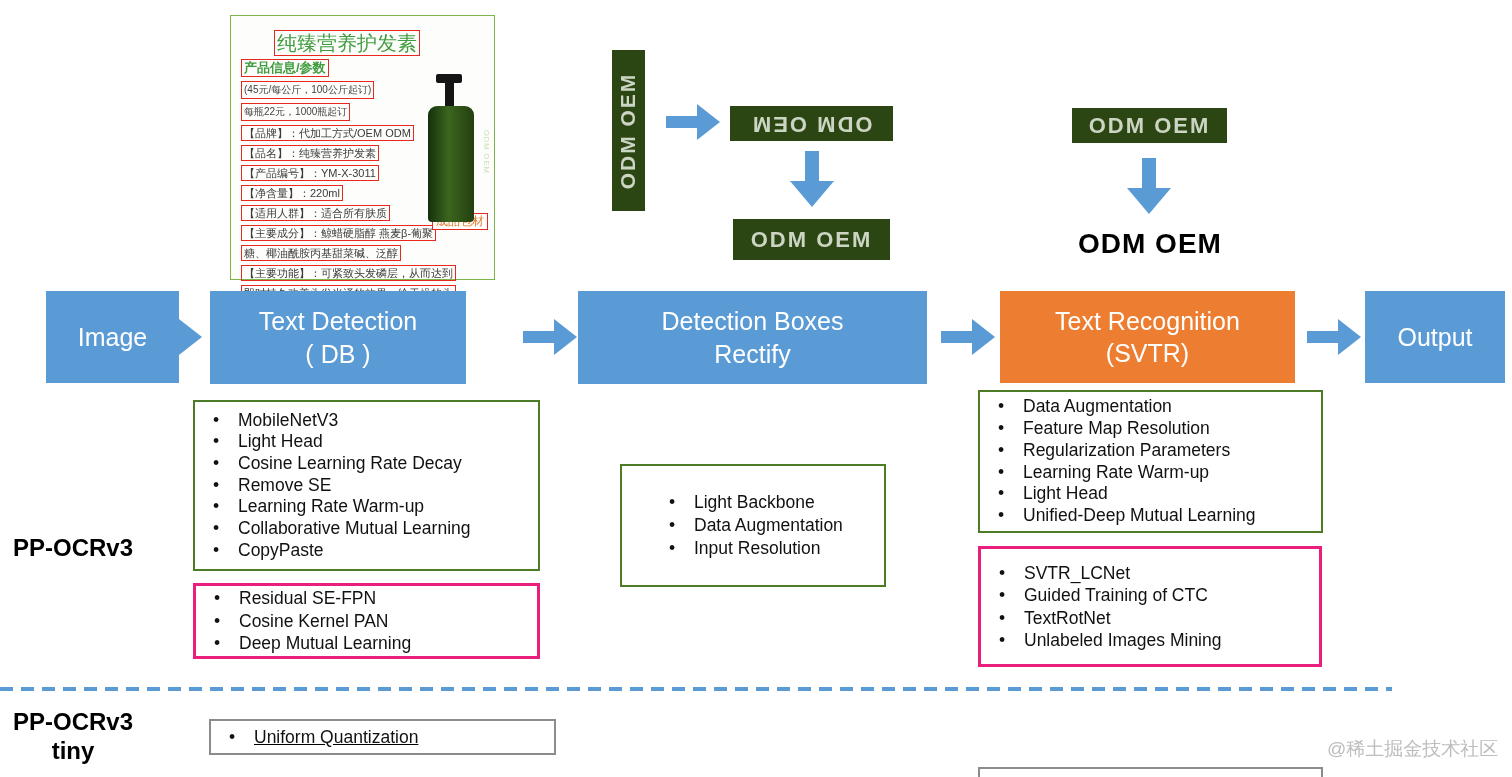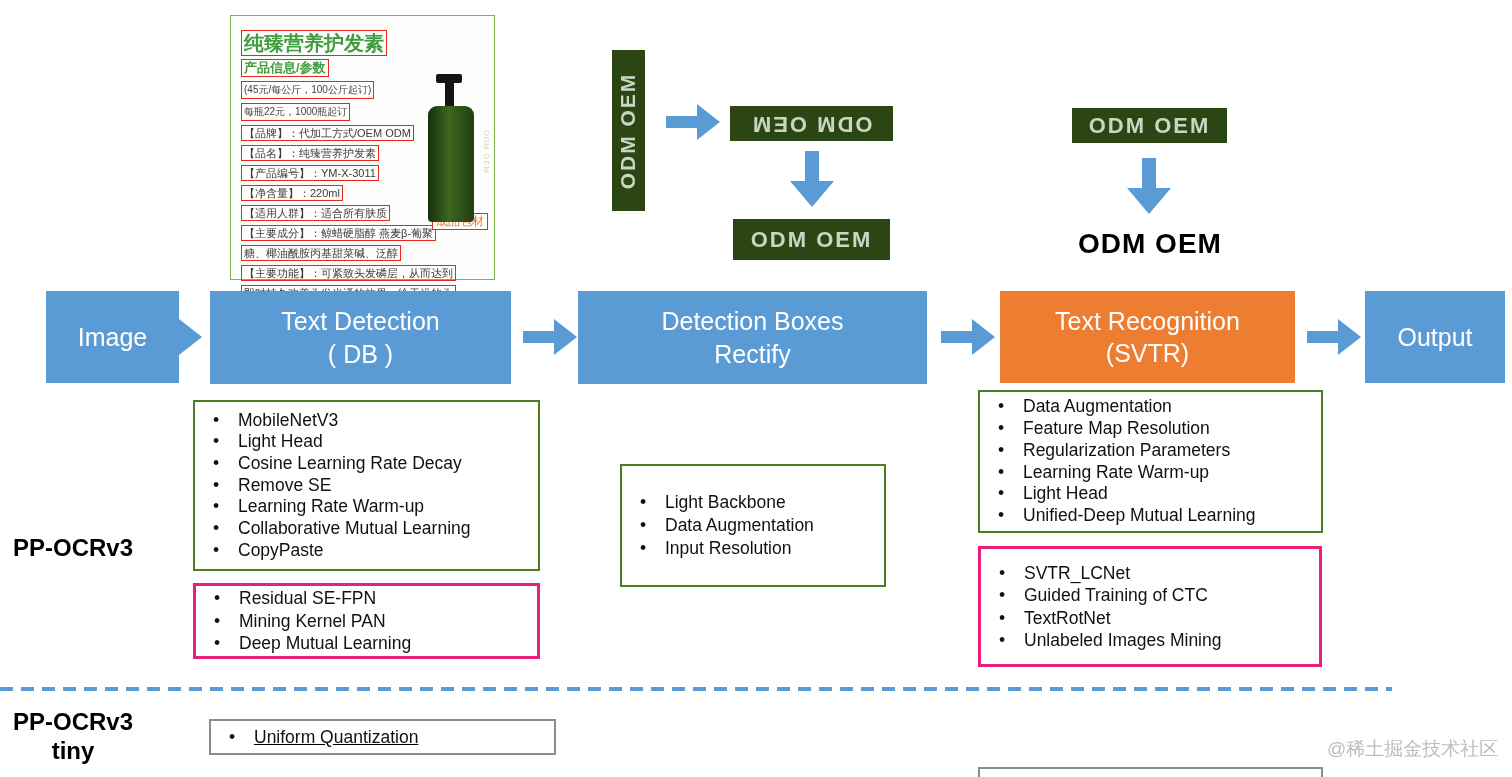--- a/index.html
+++ b/index.html
@@ -27,36 +27,36 @@
   
   .detail-box{position:absolute;background:#fff;display:flex;flex-direction:column;justify-content:center;}
   .b-green{border:2px solid #4e7c26;}
   .b-pink{border:3px solid #EA1E7C;}
   .b-gray{border:2px solid #8c8c8c;}
   .detail-box ul{list-style:none;margin:0;padding:0;}
   .detail-box li{position:relative;padding-left:43px;font-size:17.5px;color:#111;}
   .detail-box li::before{content:"\2022";position:absolute;left:18px;top:0;}
   .lh-a li{line-height:21.7px;}
   .lh-b li{line-height:22.5px;}
-  .lh-c li{line-height:23px;}
+  .lh-c li{line-height:23px;margin-left:29px;}
 
   
   .row-label{position:absolute;font-weight:bold;font-size:24px;color:#000;text-align:center;line-height:29px;}
 
   
   .dash-line{position:absolute;height:4px;
              background:repeating-linear-gradient(90deg,#5B9BD5 0 13px,transparent 13px 21px);}
 
   
   .card{position:absolute;left:230px;top:15px;width:265px;height:265px;background:#fdfdfb;
         border:1px solid #7ab648;box-sizing:border-box;padding:14px 0 0 10px;}
   .card .pline{margin:0 0 2px 0;}
   .card .pline span{display:inline-block;border:1px solid #e8281e;padding:0 2px;
                     font-size:11px;line-height:14px;color:#3a3a3a;white-space:nowrap;}
-  .card .pline.title span{font-size:20px;line-height:24px;font-weight:bold;color:#3f9c3f;}
+  .card .pline.title span{font-size:20px;line-height:24px;font-weight:normal;color:#3f9c3f;margin-left:33px;}
   .card .pline.subtitle span{font-size:13px;line-height:16px;font-weight:bold;color:#3f9c3f;}
   .card .pline.price span{font-size:10px;line-height:16px;color:#444;}
   .card .side-label{position:absolute;right:6px;top:197px;border:1px solid #e8281e;
                     color:#e07b28;font-size:12px;line-height:15px;padding:0 3px;background:#fff;}
   .bottle{position:absolute;right:20px;top:58px;width:46px;height:148px;}
   .bottle .pump-spout{position:absolute;left:8px;top:0;width:26px;height:9px;background:#151515;border-radius:2px;}
   .bottle .pump-stem{position:absolute;left:17px;top:8px;width:9px;height:26px;background:#151515;}
   .bottle .body{position:absolute;left:0;top:32px;width:46px;height:116px;border-radius:9px 9px 4px 4px;
                 background:linear-gradient(90deg,#16300c,#3c661f 45%,#223f10);}
   .bottle .blabel{position:absolute;left:0;top:46px;width:46px;text-align:center;
@@ -138,21 +138,21 @@
 
   <div class="flow-box flow-blue" style="left:6px;top:291px;width:133px;height:92px;margin-left:40px;">
     <div>Image</div>
   </div>
 
   <div class="h-arrow" style="left:148px;top:319px;">
     <div class="shaft"></div>
       <div class="head"></div>
   </div>
 
-  <div class="flow-box flow-blue" style="left:210px;top:291px;width:301px;height:93px;">
+  <div class="flow-box flow-blue" style="left:210px;top:291px;width:256px;height:93px;">
     <div>Text Detection</div>
     <div>( DB )</div>
   </div>
 
   <div class="h-arrow" style="left:523px;top:319px;">
     <div class="shaft"></div>
       <div class="head"></div>
   </div>
 
   <div class="flow-box flow-blue" style="left:578px;top:291px;width:349px;height:93px;">
@@ -189,21 +189,21 @@
       <li>Remove SE</li>
       <li>Learning Rate Warm-up</li>
       <li>Collaborative Mutual Learning</li>
       <li>CopyPaste</li>
     </ul>
   </div>
 
   <div class="detail-box b-pink lh-b" style="left:193px;top:583px;width:341px;height:70px;">
     <ul>
       <li>Residual SE-FPN</li>
-      <li>Mining Kernel PAN</li>
+      <li>Cosine Kernel PAN</li>
       <li>Deep Mutual Learning</li>
     </ul>
   </div>
 
   <div class="detail-box b-green lh-c" style="left:620px;top:464px;width:262px;height:119px;">
     <ul>
       <li>Light Backbone</li>
       <li>Data Augmentation</li>
       <li>Input Resolution</li>
     </ul>

